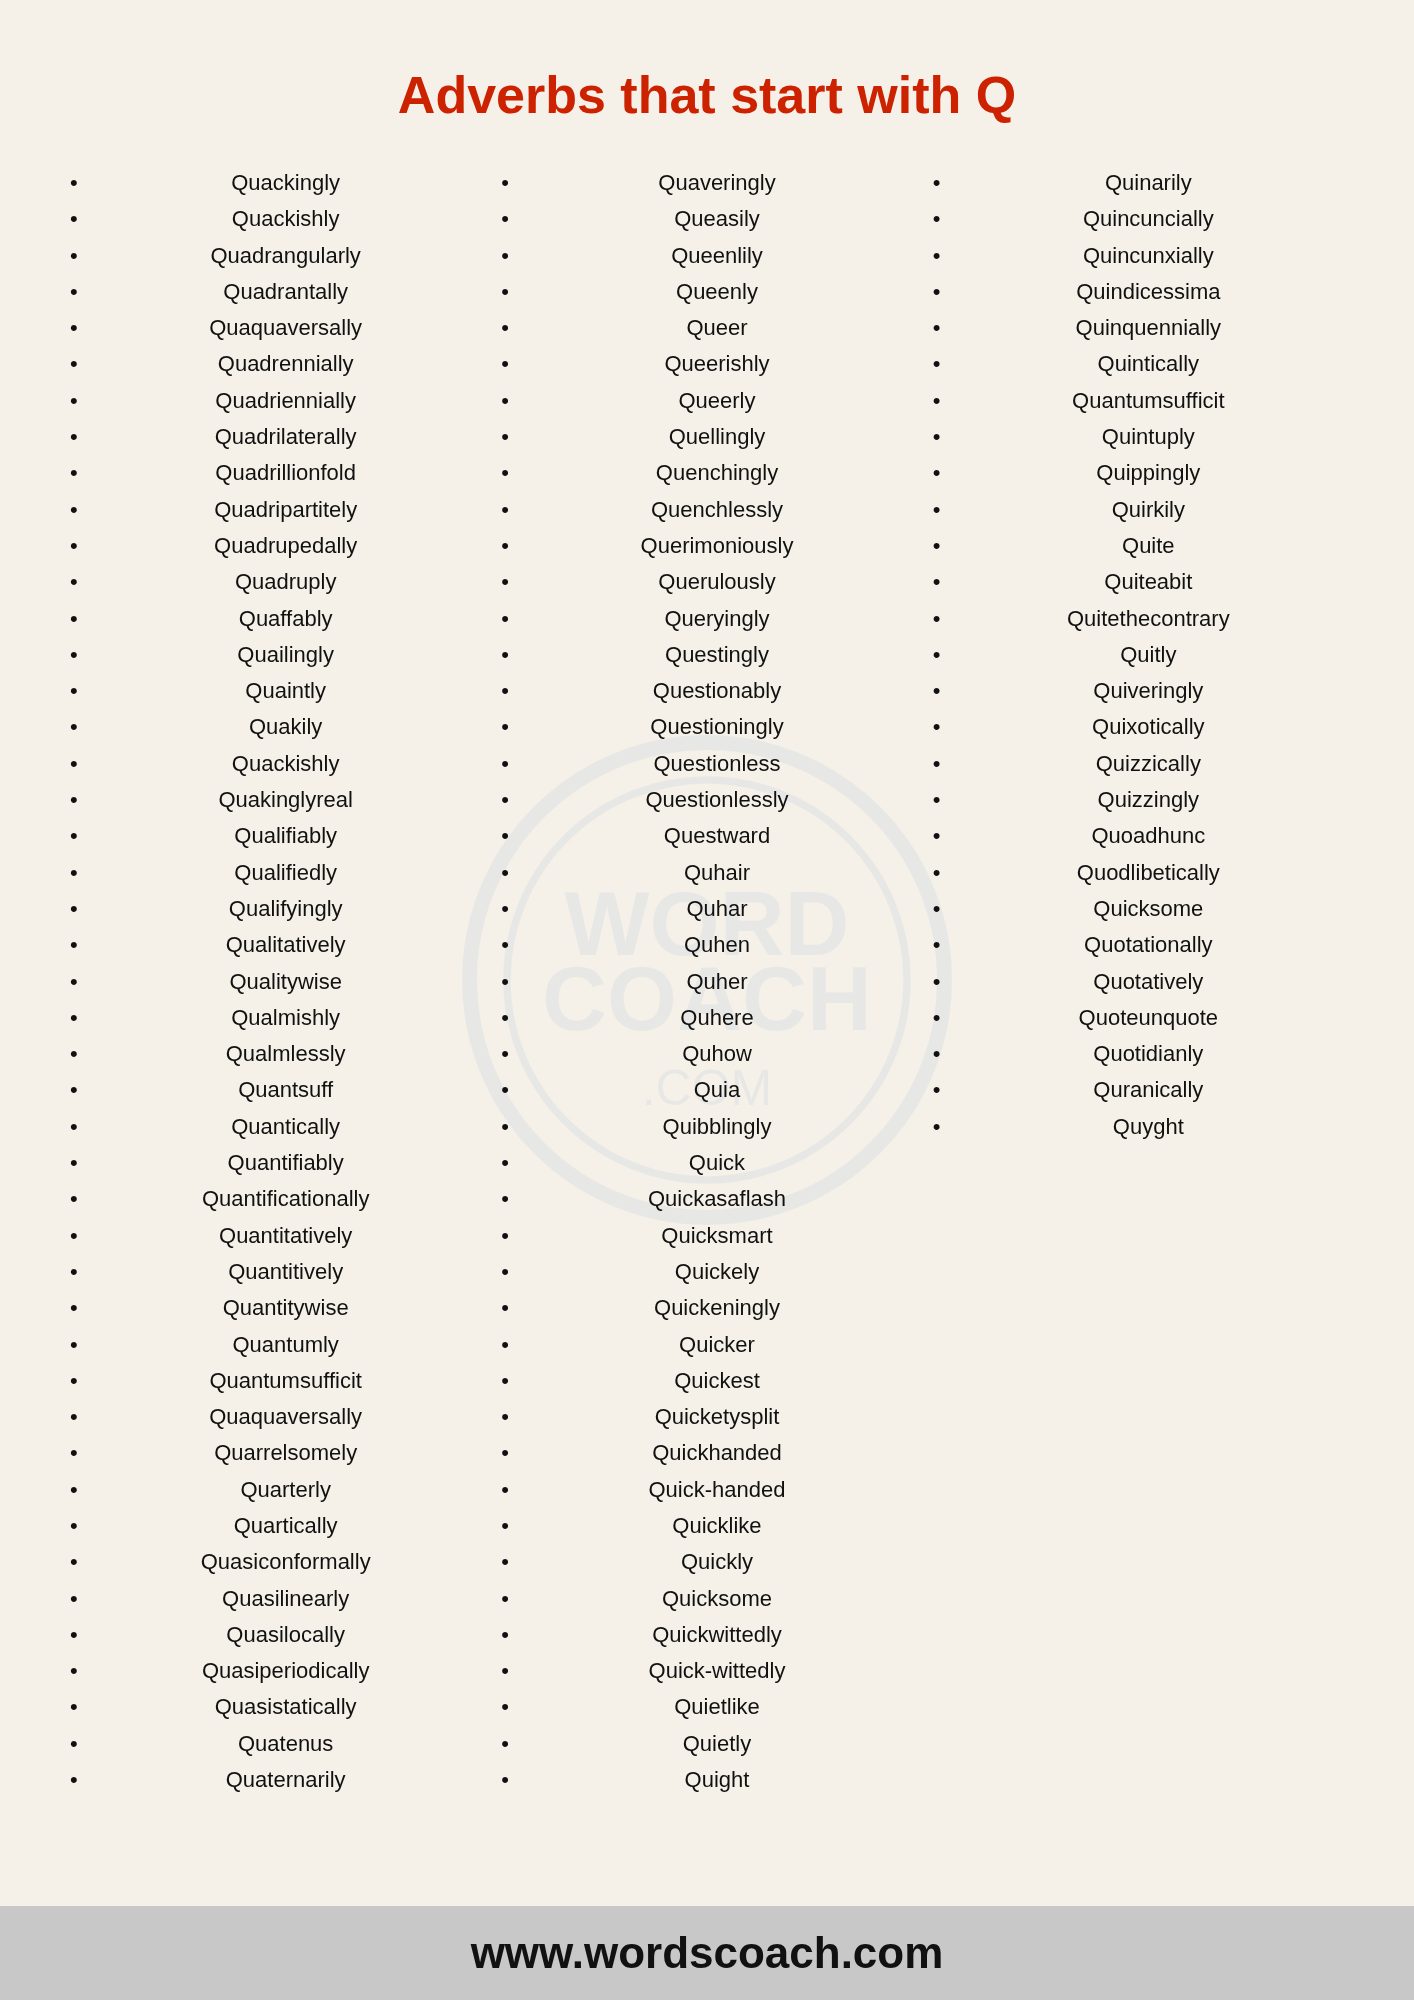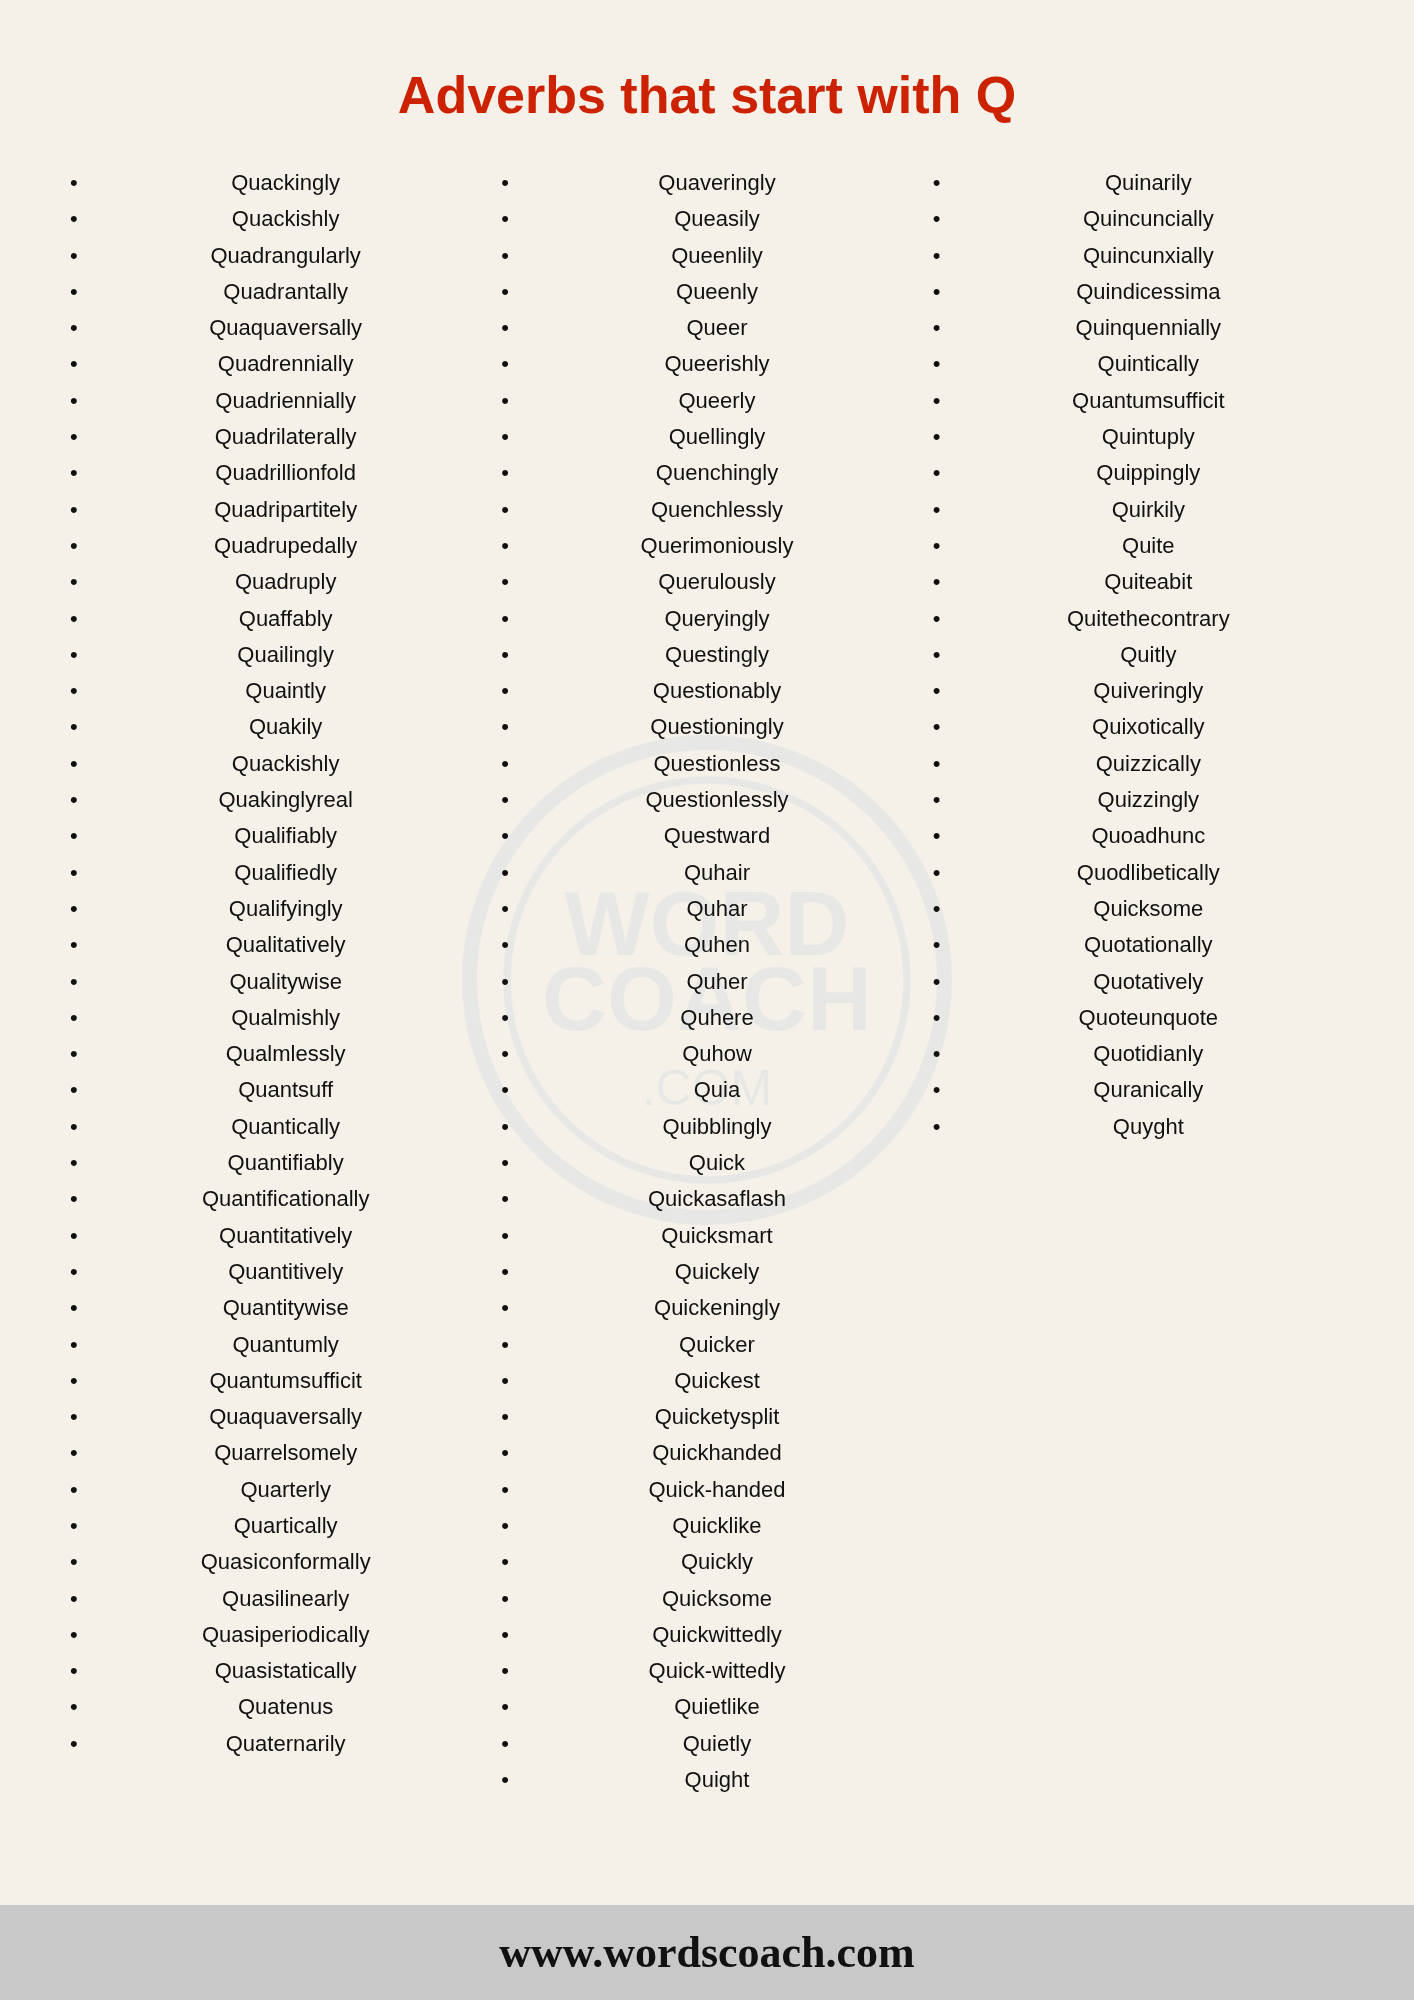--- a/index.html
+++ b/index.html
@@ -66,21 +66,21 @@
       left: 0;
       color: #111;
     }
     .footer {
       background-color: #c8c8c8;
       text-align: center;
       padding: 22px 0;
       font-size: 44px;
       font-weight: bold;
       color: #111;
-      font-family: Liberation Serif, serif;
+      font-family: Liberation Sans, sans-serif;
     }
   </style>
 </head>
 <body>
 
 <div class="main-content">
   <h1>Adverbs that start with Q</h1>
 
   <div class="columns-container">
 
@@ -129,20 +129,21 @@
           <li>Quantitively</li>
           <li>Quantitywise</li>
           <li>Quantumly</li>
           <li>Quantumsufficit</li>
           <li>Quaquaversally</li>
           <li>Quarrelsomely</li>
           <li>Quarterly</li>
           <li>Quartically</li>
           <li>Quasiconformally</li>
           <li>Quasilinearly</li>
+          <li>Quasilocally</li>
           <li>Quasiperiodically</li>
           <li>Quasistatically</li>
           <li>Quatenus</li>
           <li>Quaternarily</li>
         </ul>
     </div>
 
     <div class="column">
       <ul id="col2-list">
           <li>Quaveringly</li>

